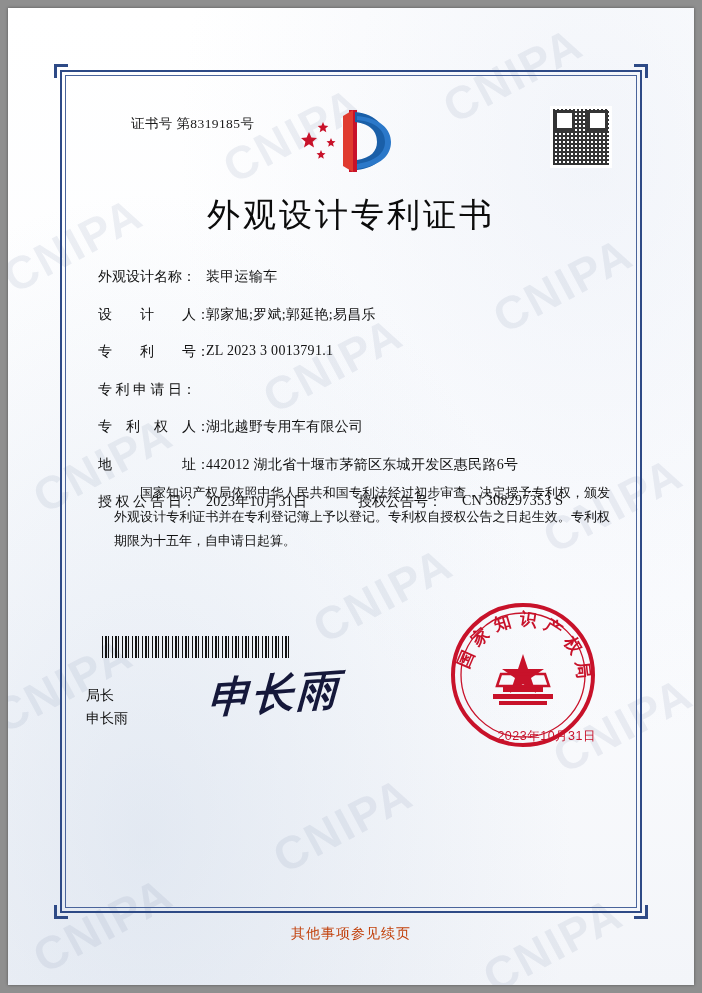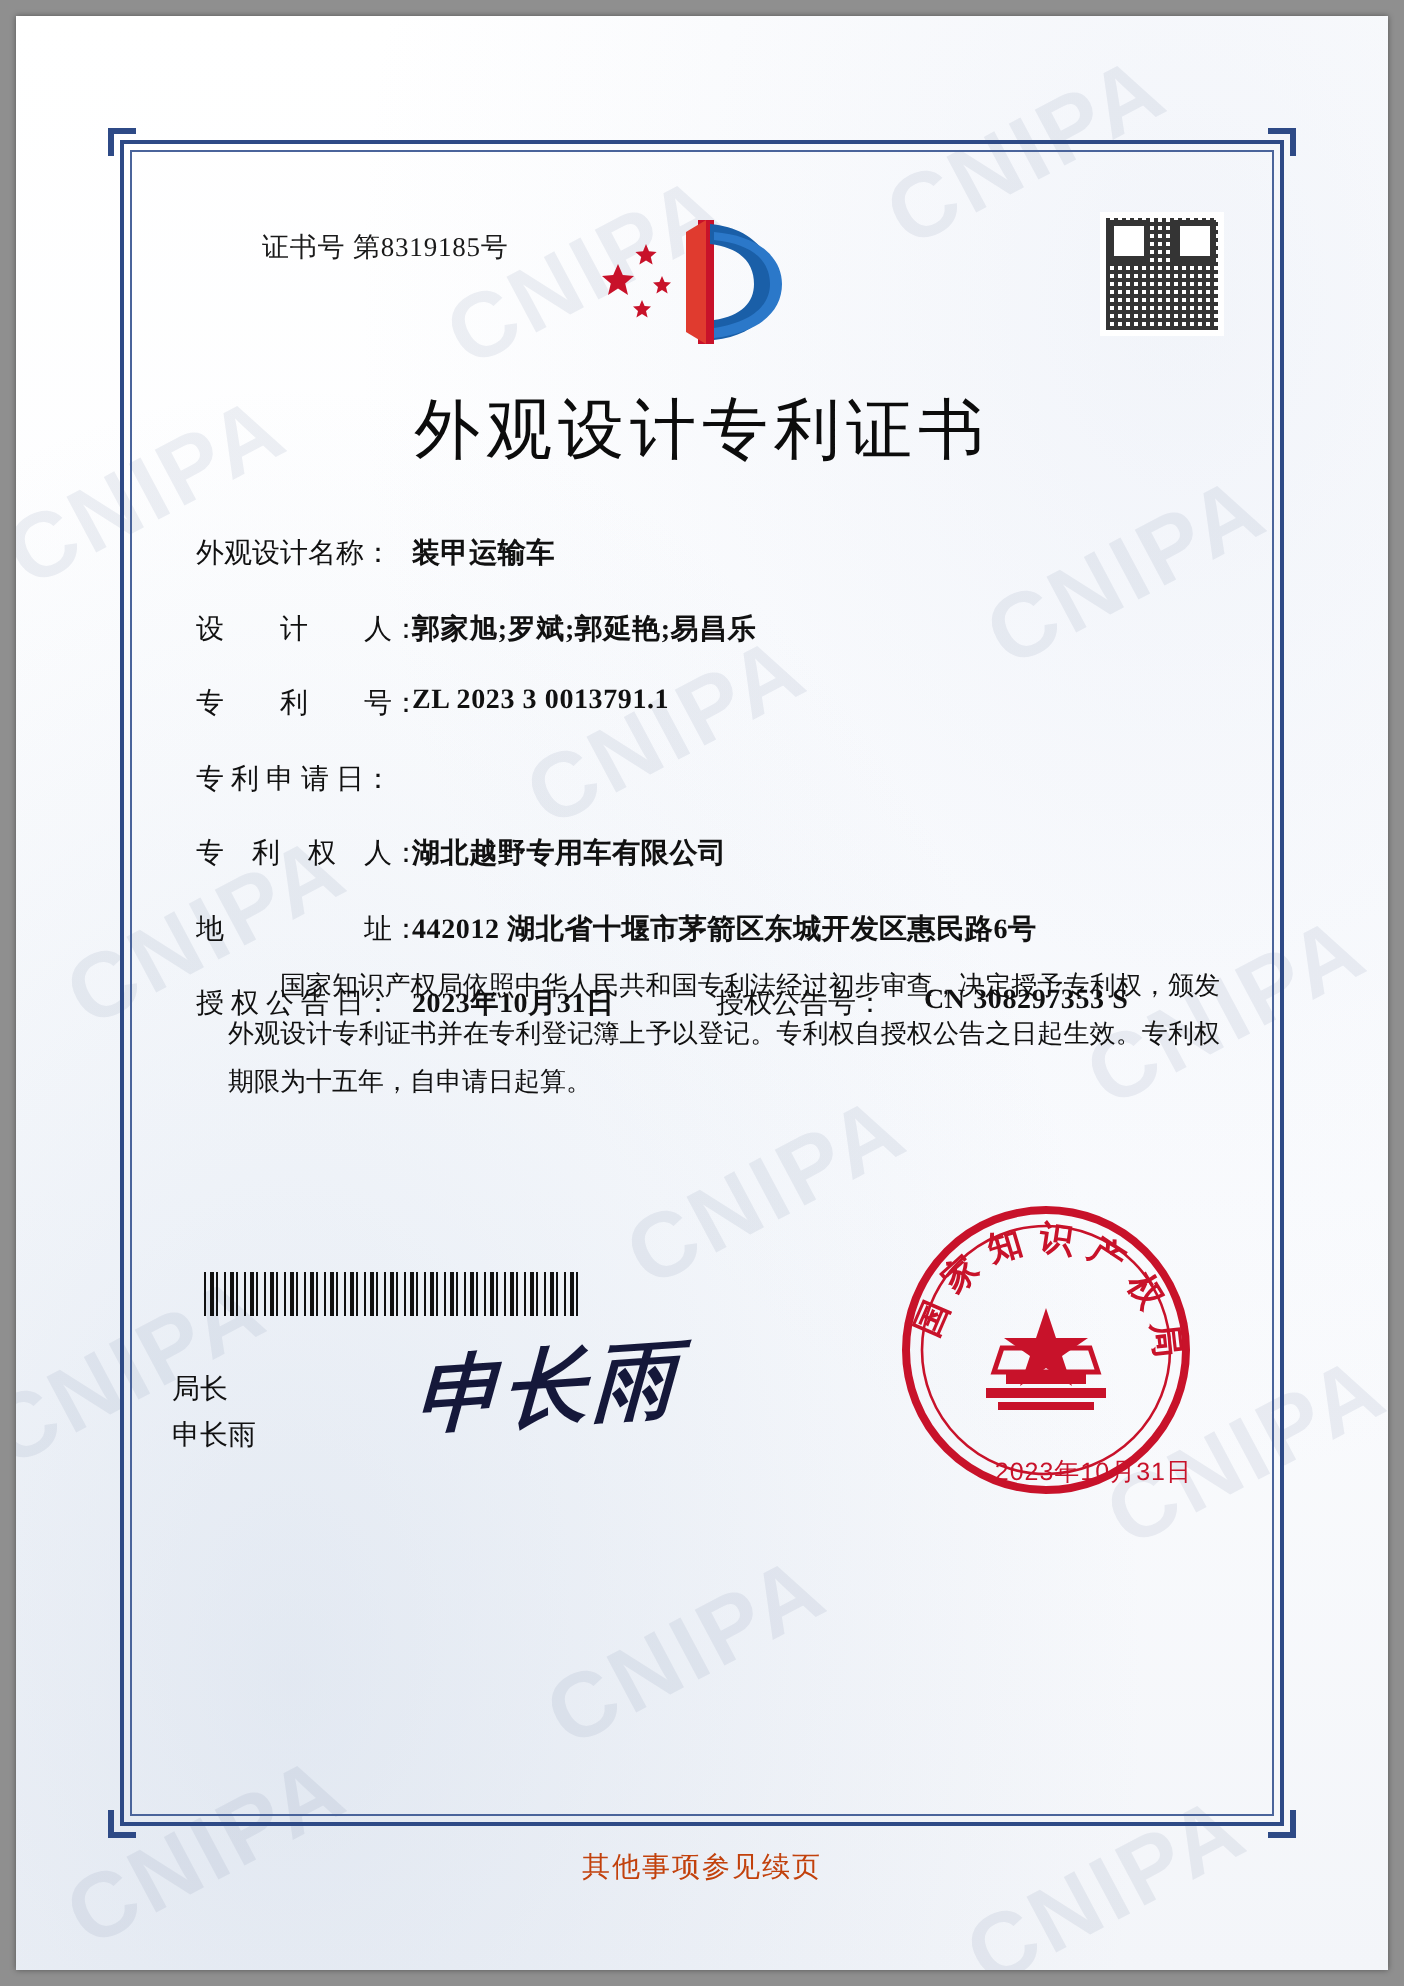--- a/index.html
+++ b/index.html
@@ -149,21 +149,20 @@
   }
   .field-label {
     width: 108px;
     flex: 0 0 108px;
     letter-spacing: 0px;
     white-space: nowrap;
   }
   .field-value {
     flex: 1 1 auto;
     letter-spacing: 0.3px;
-    font-weight: bold;
   }
   .field-row.inline-2 .field-label2 {
     width: 104px;
     flex: 0 0 104px;
     white-space: nowrap;
   }
   .field-row.inline-2 .v1 {
     flex: 0 0 152px;
   }
   .para {

